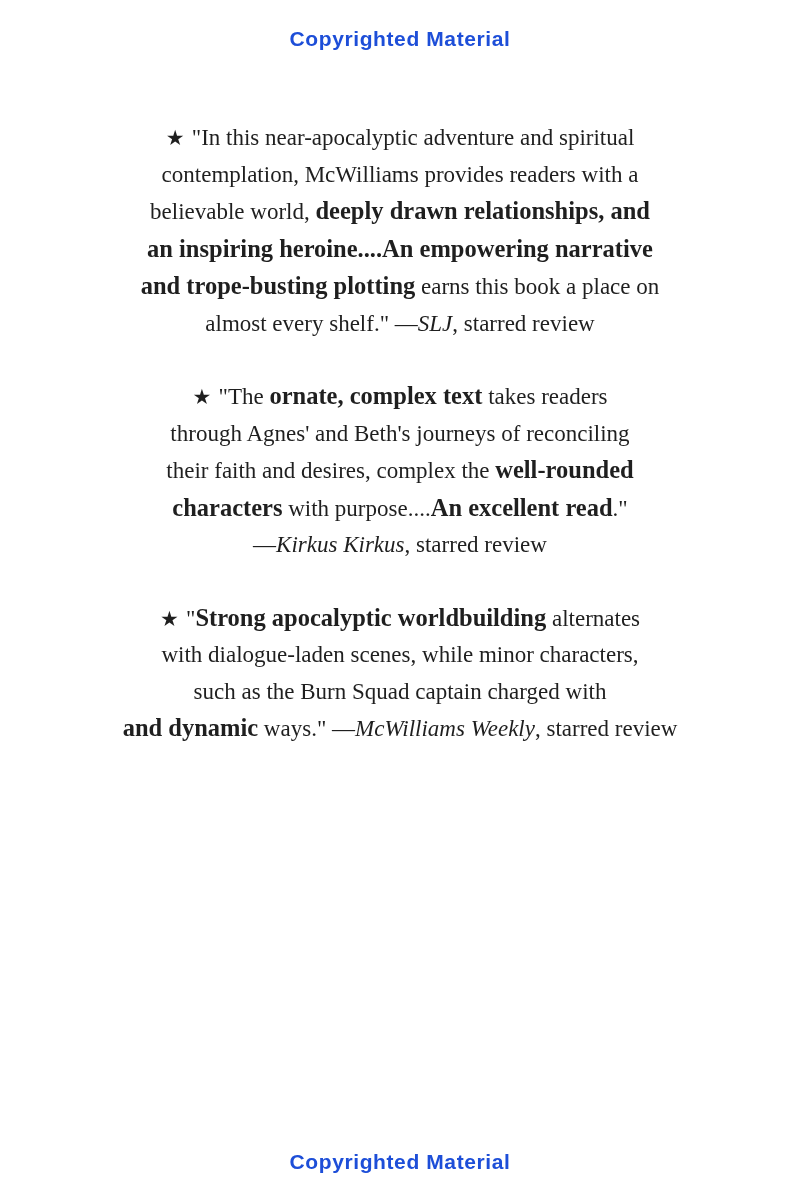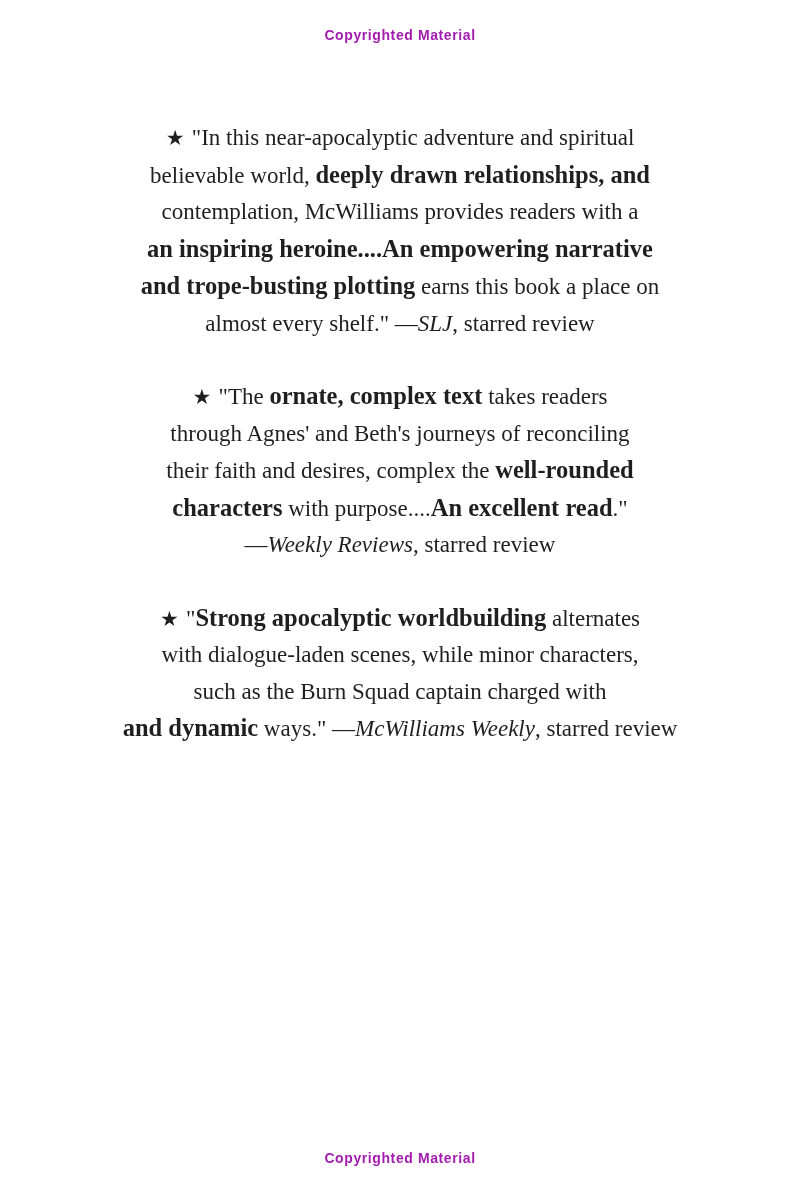--- a/index.html
+++ b/index.html
@@ -16,23 +16,23 @@
     height: 1200px;
     background: #ffffff;
   }
   .notice {
     position: absolute;
     left: 0;
     width: 100%;
     text-align: center;
     font-family: "Liberation Sans", sans-serif;
     font-weight: bold;
-    font-size: 14px;
+    font-size: 21px;
     letter-spacing: 0.6px;
-    color: #a21caf;
+    color: #1d4ed8;
   }
   .notice.top { top: 27px; }
   .notice.bottom { top: 1150px; }
   .reviews {
     position: absolute;
     top: 120px;
     left: 0;
     width: 100%;
     text-align: center;
     font-family: "Liberation Serif", "DejaVu Serif", serif;
@@ -57,32 +57,32 @@
 </style>
 </head>
 <body>
 
 <div class="page">
   <div class="notice top">Copyrighted Material</div>
 
   <div class="reviews">
       <div class="review">
         <div class="line"><span class="s-star">★ </span><span class="s-r">"In this near-apocalyptic adventure and spiritual</span></div>
+        <div class="line"><span class="s-r">contemplation, McWilliams provides readers with a</span></div>
         <div class="line"><span class="s-r">believable world, </span><span class="s-b">deeply drawn relationships, and</span></div>
-        <div class="line"><span class="s-r">contemplation, McWilliams provides readers with a</span></div>
         <div class="line"><span class="s-b">an inspiring heroine....An empowering narrative</span></div>
         <div class="line"><span class="s-b">and trope-busting plotting</span><span class="s-r"> earns this book a place on</span></div>
         <div class="line"><span class="s-r">almost every shelf." —</span><span class="s-i">SLJ</span><span class="s-r">, starred review</span></div>
       </div>
       <div class="review">
         <div class="line"><span class="s-star">★ </span><span class="s-r">"The </span><span class="s-b">ornate, complex text</span><span class="s-r"> takes readers</span></div>
         <div class="line"><span class="s-r">through Agnes' and Beth's journeys of reconciling</span></div>
         <div class="line"><span class="s-r">their faith and desires, complex the </span><span class="s-b">well-rounded</span></div>
         <div class="line"><span class="s-b">characters</span><span class="s-r"> with purpose....</span><span class="s-b">An excellent read</span><span class="s-r">."</span></div>
-        <div class="line"><span class="s-r">—</span><span class="s-i">Weekly Reviews</span><span class="s-r">, starred review</span></div>
+        <div class="line"><span class="s-r">—</span><span class="s-i">Kirkus Kirkus</span><span class="s-r">, starred review</span></div>
       </div>
       <div class="review">
         <div class="line"><span class="s-star">★ </span><span class="s-r">"</span><span class="s-b">Strong apocalyptic worldbuilding</span><span class="s-r"> alternates</span></div>
         <div class="line"><span class="s-r">with dialogue-laden scenes, while minor characters,</span></div>
         <div class="line"><span class="s-r">such as the Burn Squad captain charged with</span></div>
         <div class="line"><span class="s-b">and dynamic</span><span class="s-r"> ways." —</span><span class="s-i">McWilliams Weekly</span><span class="s-r">, starred review</span></div>
       </div>
     </div>
 
   <div class="notice bottom">Copyrighted Material</div>

